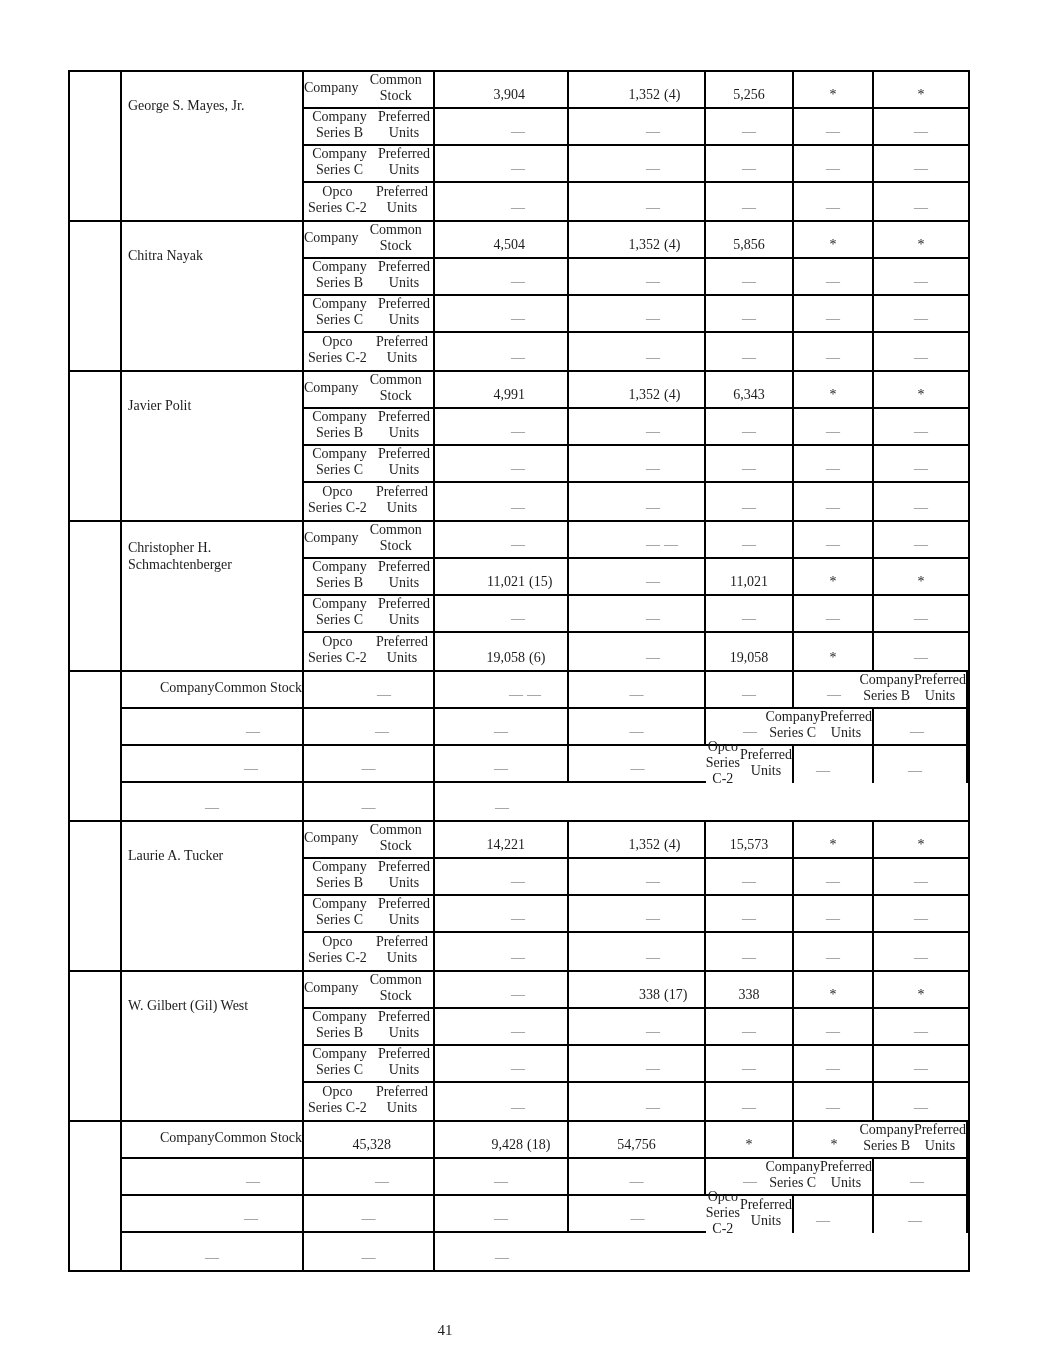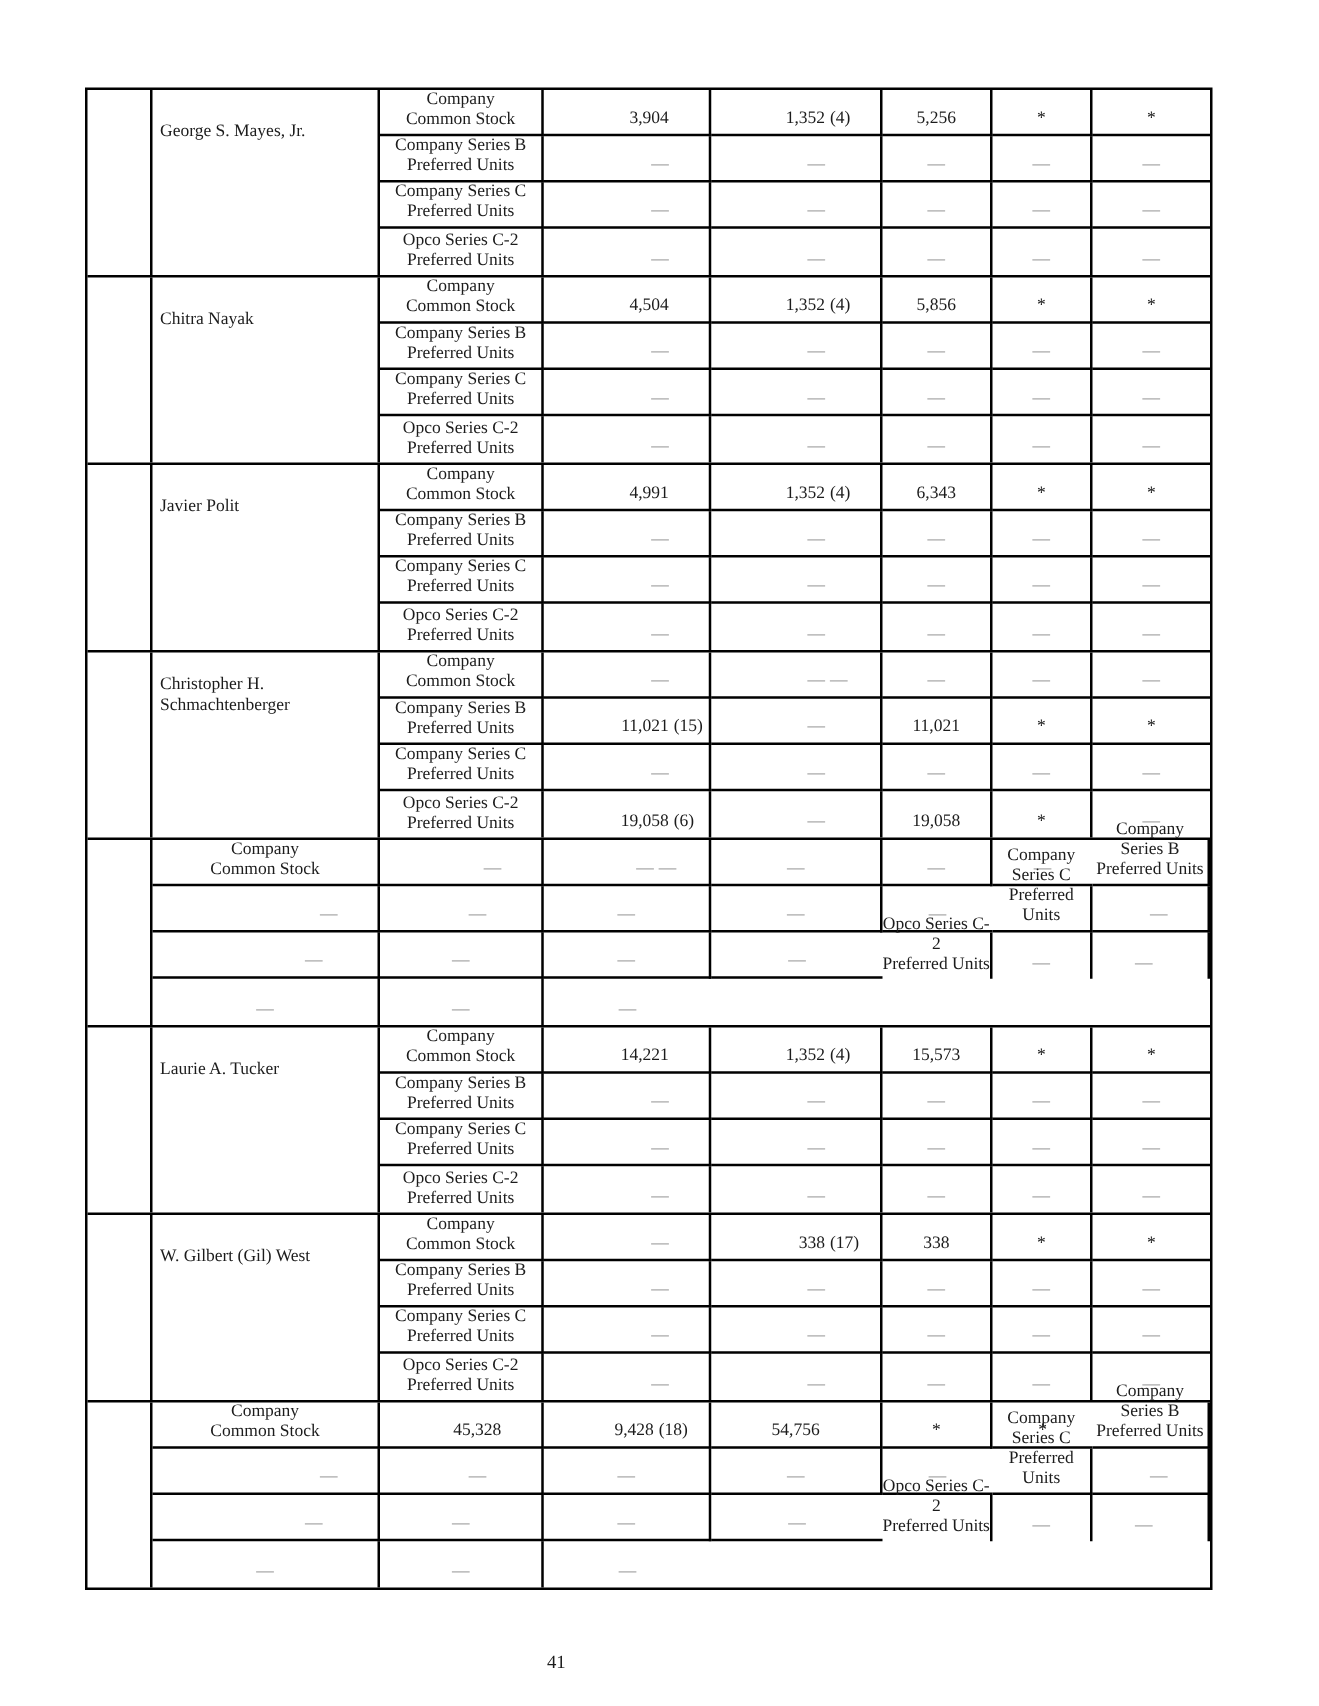--- a/index.html
+++ b/index.html
@@ -23,26 +23,26 @@
   .group:last-child { border-bottom:0; }
   .cell {
     border-right:2px solid var(--line,#000000);
     border-bottom:2px solid var(--line,#000000);
     font-size:14px;
   }
   .empty-cell { grid-column:1; grid-row:1 / span 4; border-bottom:0; }
   .name-cell  { grid-column:2; grid-row:1 / span 4; border-bottom:0; padding:16px 4px 0 6px; }
   .name-inner { display:flex; align-items:center; min-height:37px; line-height:1.15; }
   .sec-cell {
-    display:flex; flex-direction:column; justify-content:flex-end; align-items:center;
+    display:flex; flex-direction:row; justify-content:flex-end; align-items:center;
     text-align:center; line-height:1.15; padding-bottom:3px;
   }
   .num-cell { display:flex; align-items:flex-end; justify-content:flex-end; padding-bottom:4px; }
   .fn { flex:none; text-align:left; }
-  .c1 { padding-right:2px; }
+  .c1 { padding-right:12px; }
   .c1 .fn { width:30px; padding-left:4px; }
   .c2 { padding-right:4px; }
   .c2 .fn { width:40px; padding-left:4px; }
   .ctr-cell { display:flex; align-items:flex-end; justify-content:center; padding-bottom:4px; }
   .last-row { border-bottom:0; }
   .c5 { border-right:0; }
   .dash { color:var(--dash,#8a8a8a); }
   .footer {
     position:absolute; top:1322px; left:0; width:890px;
     text-align:center; font-size:15px;

